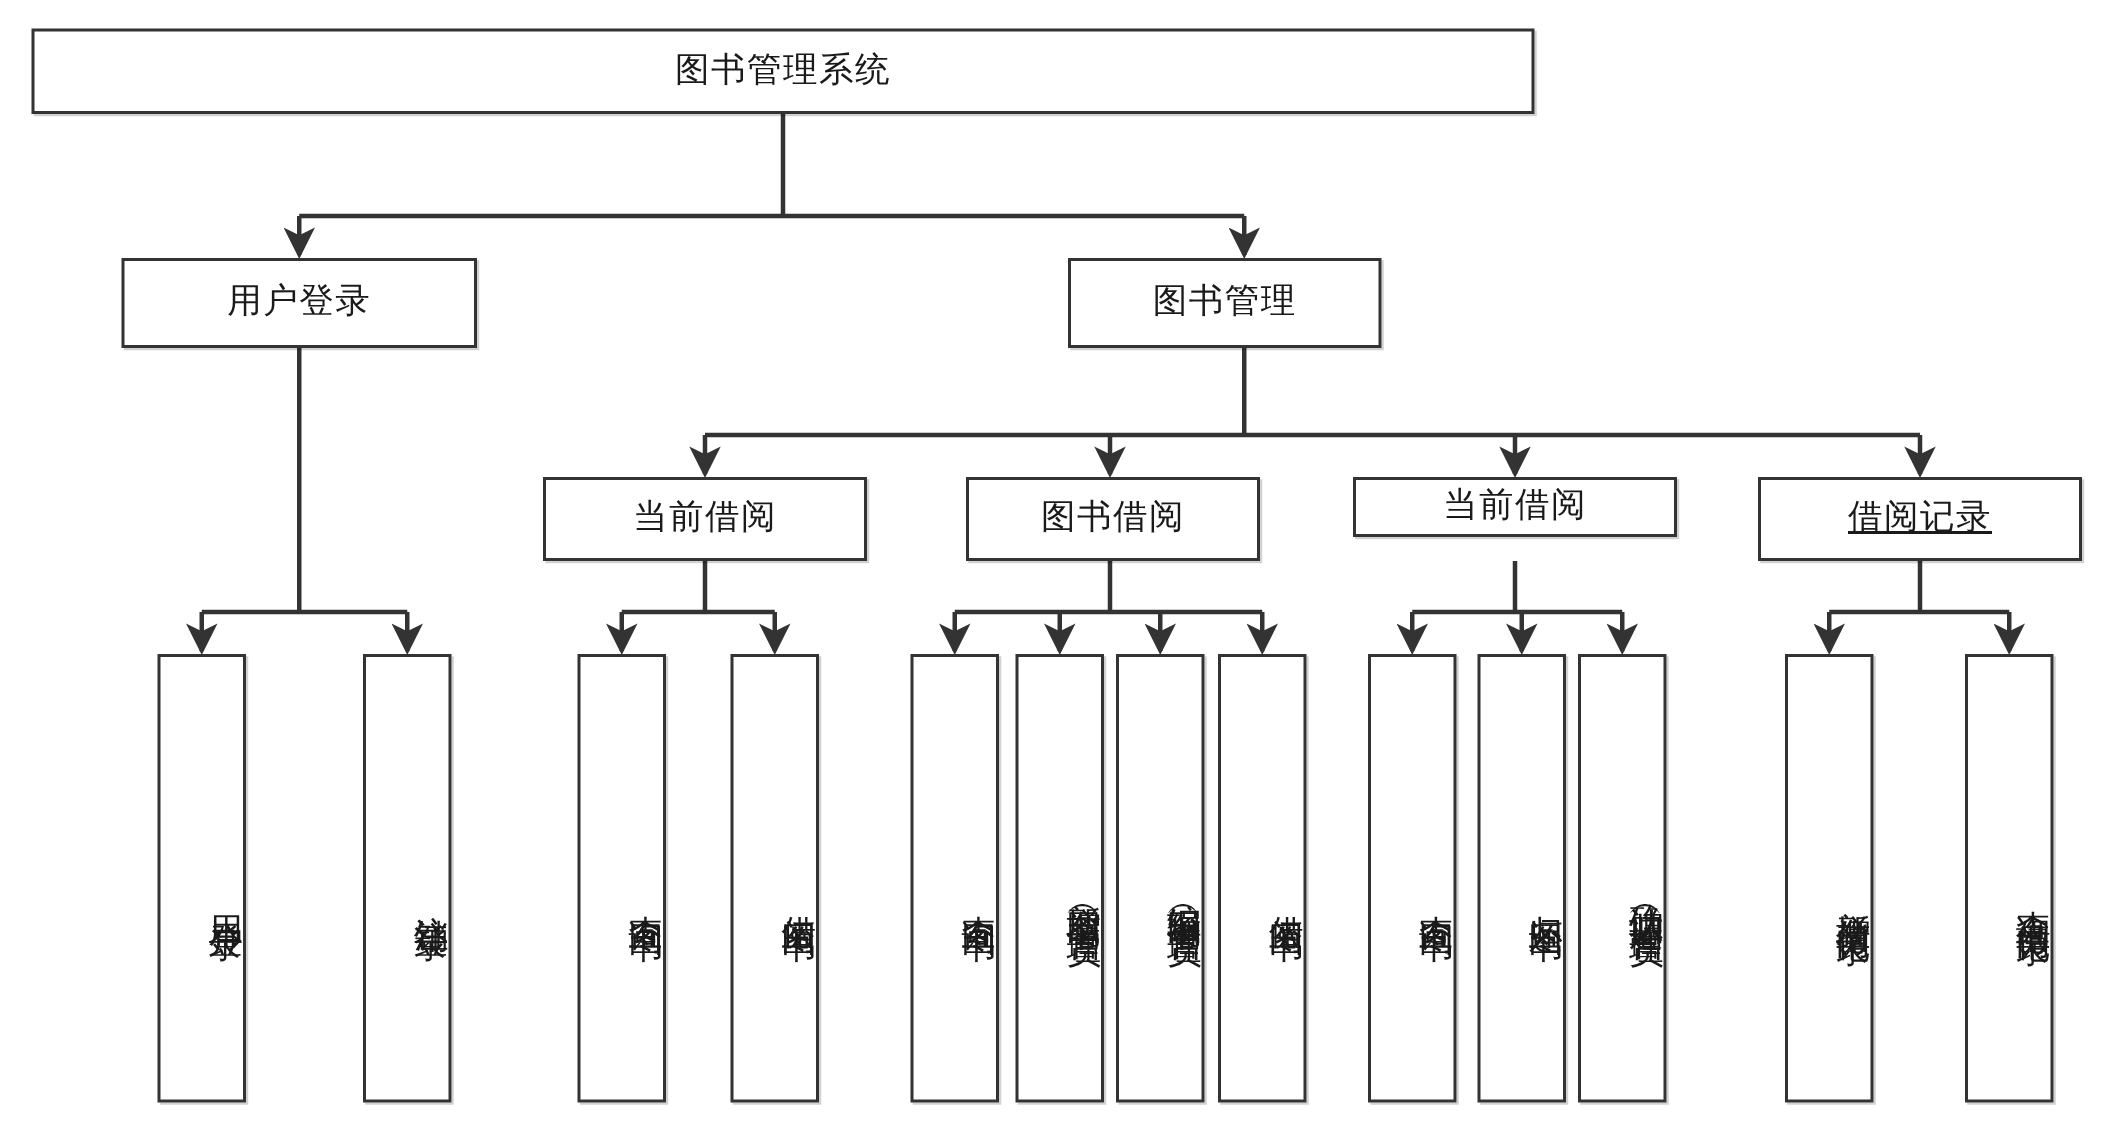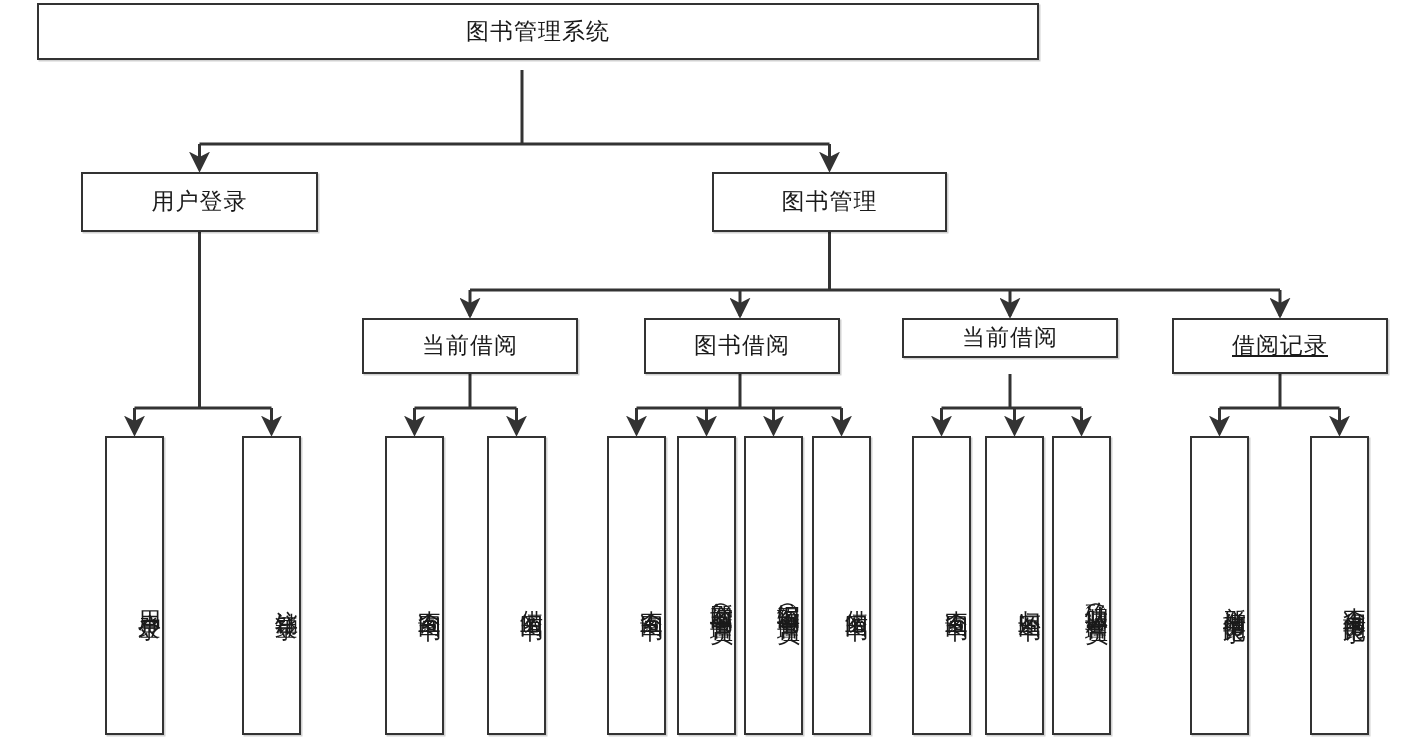--- a/index.html
+++ b/index.html
@@ -103,24 +103,24 @@
         <path d="M 941.5 408 L 941.5 434" marker-end="url(#arrow)"></path>
         <path d="M 1014.5 408 L 1014.5 434" marker-end="url(#arrow)"></path>
         <path d="M 1081.5 408 L 1081.5 434" marker-end="url(#arrow)"></path>
         <path d="M 1280 374 L 1280 408"></path>
         <path d="M 1219.5 408 L 1339.5 408"></path>
         <path d="M 1219.5 408 L 1219.5 434" marker-end="url(#arrow)"></path>
         <path d="M 1339.5 408 L 1339.5 434" marker-end="url(#arrow)"></path>
       </g>
   </svg>
 
-  <div class="node horiz" style="left: 21px; top: 3px; width: 1002px; height: 57px; margin-left: 16px;">图书管理系统</div>
+  <div class="node horiz" style="left: 21px; top: 19px; width: 1002px; height: 57px;">图书管理系统</div>
 
   <div class="node horiz" style="left: 81px; top: 172px; width: 237px; height: 60px;">用户登录</div>
-  <div class="node horiz" style="left: 712px; top: 172px; width: 235px; height: 60px;">图书管理</div>
+  <div class="node horiz" style="left: 712px; top: 172px; width: 209px; height: 60px;">图书管理</div>
 
   <div class="node horiz" style="left: 362px; top: 318px; width: 216px; height: 56px;">当前借阅</div>
   <div class="node horiz" style="left: 644px; top: 318px; width: 196px; height: 56px;">图书借阅</div>
   <div class="node horiz" style="left: 902px; top: 318px; width: 216px; height: 40px;">当前借阅</div>
   <div class="node horiz" style="left: 1172px; top: 318px; width: 216px; height: 56px; text-decoration: underline;">借阅记录</div>
 
   <div class="node vert" style="left: 105px; top: 436px; width: 59px; height: 299px;">用户登录</div>
   <div class="node vert" style="left: 242px; top: 436px; width: 59px; height: 299px;">注销登录</div>
   <div class="node vert" style="left: 385px; top: 436px; width: 59px; height: 299px;">查询图书</div>
   <div class="node vert" style="left: 487px; top: 436px; width: 59px; height: 299px;">借阅图书</div>

